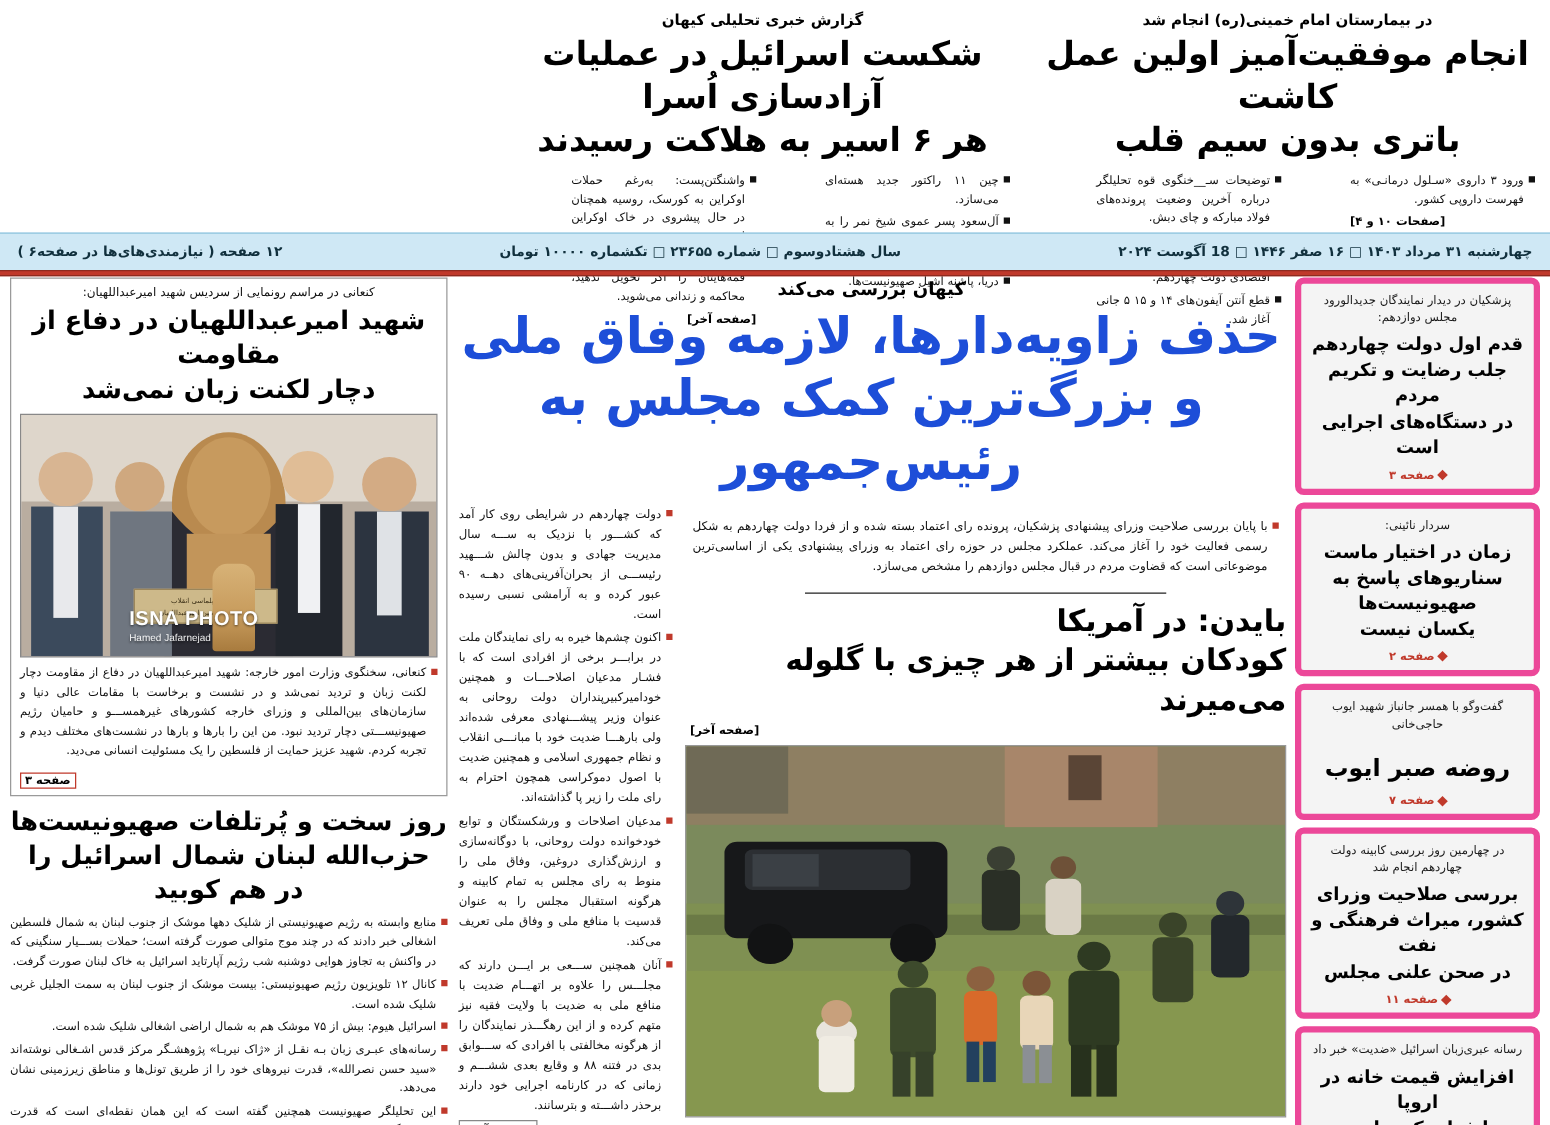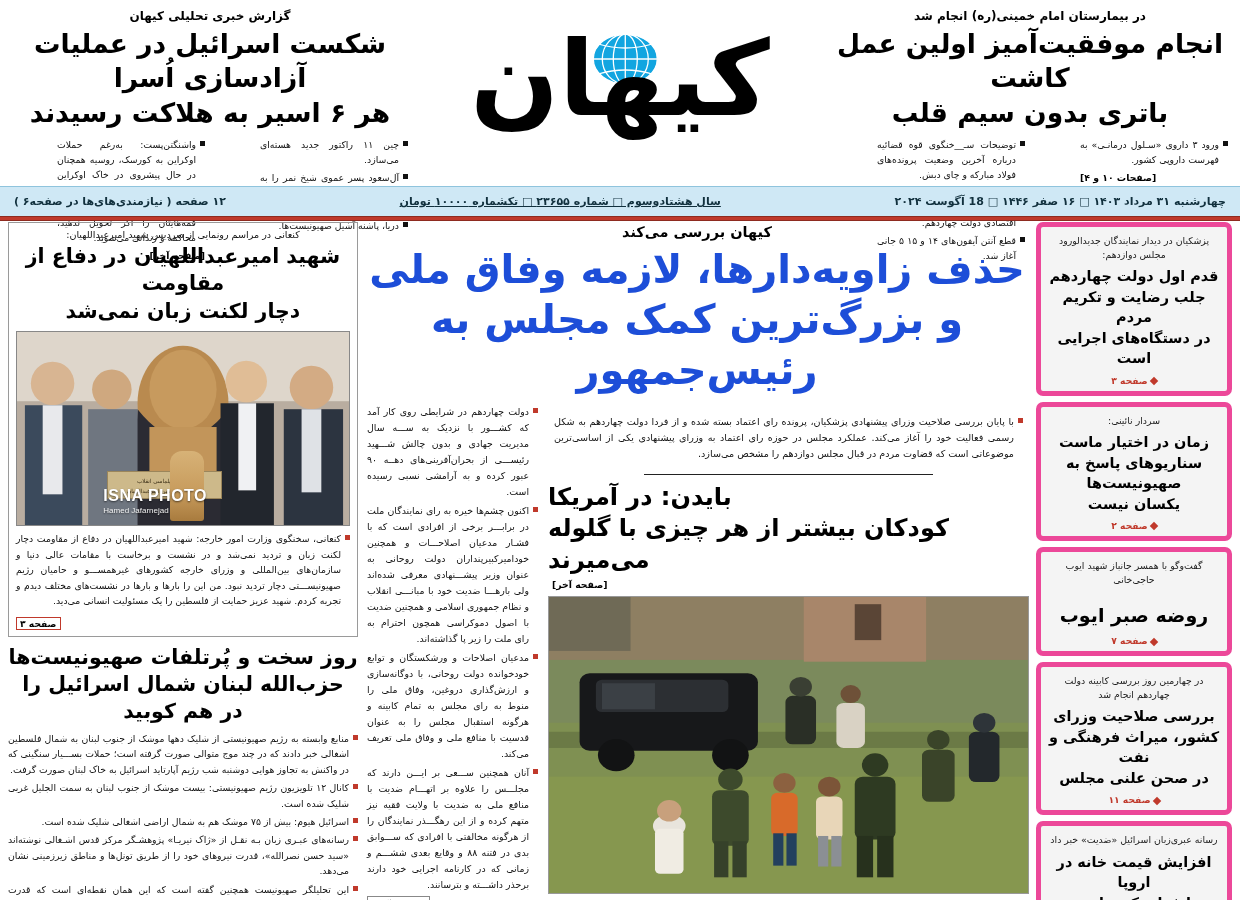--- a/index.html
+++ b/index.html
@@ -104,21 +104,21 @@
     background: #cfe8f5;
     border-top: 1px solid #8fc4dd;
     display: flex; align-items: center;
     padding: 0 14px;
     font-size: 11px;
     font-weight: bold;
     color: #11303d;
   }
   .datebar .seg { white-space: nowrap; }
   .datebar .seg.r { flex: 0 0 auto; }
-  .datebar .seg.c { flex: 1; text-align: center; text-decoration: underline; }
+  .datebar .seg.c { flex: 1; text-align: center; }
   .datebar .seg.l { flex: 0 0 auto; }
   .datebar .seg.pages { flex: 0 0 auto; }
   .redrule {
     position: absolute; top: 216px; right: 0;
     width: 1240px; height: 5px;
     background: #c0392b;
     border-top: 1px solid #8e2b20;
     border-bottom: 1px solid #8e2b20;
   }
 
@@ -208,21 +208,21 @@
   .cs-right { flex: 1; display:flex; flex-direction:column; }
   .cs-left { width: 175px; }
 
   .hr-short {
     width: 60%;
     margin: 8px auto 7px auto;
     border: 0;
     border-top: 1.2px solid #222;
   }
   .sub-head {
-    text-align: left;
+    text-align: right;
     font-size: 24px;
     font-weight: bold;
     line-height: 1.32;
     color: #000;
     letter-spacing: -0.5px;
   }
   .sub-ref {
     font-size: 9.3px;
     font-weight: bold;
     text-align: left;
@@ -334,44 +334,27 @@
     <div class="mast-col right">
       <div class="kicker">در بیمارستان امام خمینی(ره) انجام شد</div>
       <div class="mast-headline">انجام موفقیت‌آمیز اولین عمل کاشت</div>
       <div class="mast-headline">باتری بدون سیم قلب</div>
       <div class="mast-bullets">
         <div class="bcol">
           <div class="bullet-line">ورود ۳ داروی «سـلول درمانـی» به فهرست داروپی کشور.</div>
           <div class="mast-ref lright">[صفحات ۱۰ و ۴]</div>
         </div>
         <div class="bcol">
-          <div class="bullet-line">توضیحات سـ__خنگوی قوه قضائیه درباره آخرین وضعیت پرونده‌های فولاد مبارکه و چای دبش.</div>
+          <div class="bullet-line">توضیحات سـ__خنگوی قوه تحلیلگر درباره آخرین وضعیت پرونده‌های فولاد مبارکه و چای دبش.</div>
           <div class="bullet-line">نگرانی از تضعیف دسـتاوردهای دولت سیزدهم در وزارتخانه‌های اقتصادی دولت چهاردهم.</div>
           <div class="bullet-line">قطع آنتن آیفون‌های ۱۴ و ۱۵ ۵ جانی آغاز شد.</div>
         </div>
       </div>
     </div>
 
-    <div class="mast-logo">
-      <div class="logo-wrap">
-        <svg class="globe" viewBox="0 0 66 58">
-          <ellipse cx="33" cy="29" rx="32" ry="25" fill="#12a5e0"></ellipse>
-          <g fill="none" stroke="#ffffff" stroke-width="1.3">
-            <ellipse cx="33" cy="29" rx="32" ry="25"></ellipse>
-            <ellipse cx="33" cy="29" rx="12" ry="25"></ellipse>
-            <ellipse cx="33" cy="29" rx="23" ry="25"></ellipse>
-            <line x1="1" y1="29" x2="65" y2="29"></line>
-            <path d="M6 14 Q33 22 60 14"></path>
-            <path d="M6 44 Q33 36 60 44"></path>
-            <line x1="33" y1="4" x2="33" y2="54"></line>
-          </g>
-        </svg>
-        <div class="logo-text">کیهان</div>
-      </div>
-    </div>
 
     <div class="mast-col left">
       <div class="kicker">گزارش خبری تحلیلی کیهان</div>
       <div class="mast-headline">شکست اسرائیل در عملیات آزادسازی اُسرا</div>
       <div class="mast-headline">هر ۶ اسیر به هلاکت رسیدند</div>
       <div class="mast-bullets">
         <div class="bcol">
           <div class="bullet-line">چین ۱۱ راکتور جدید هسته‌ای می‌سازد.</div>
           <div class="bullet-line">آل‌سعود پسر عموی شیخ نمر را به اتهام عضویت در القاعده(!) اعدام کرد.</div>
           <div class="bullet-line">دریا، پاشنه آشیل صهیونیست‌ها.</div>

